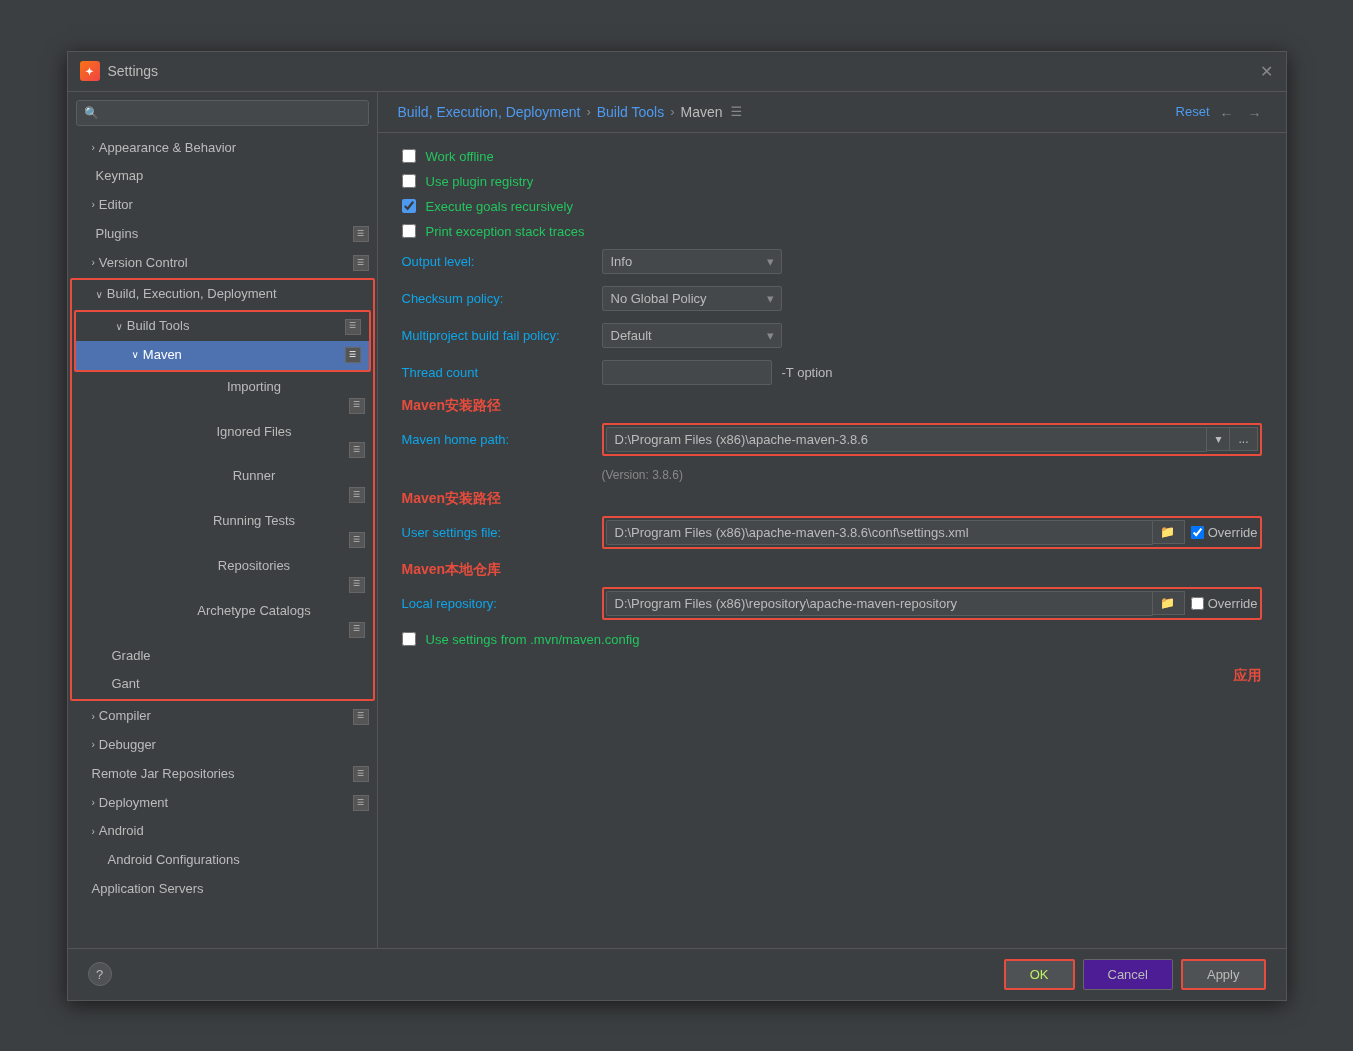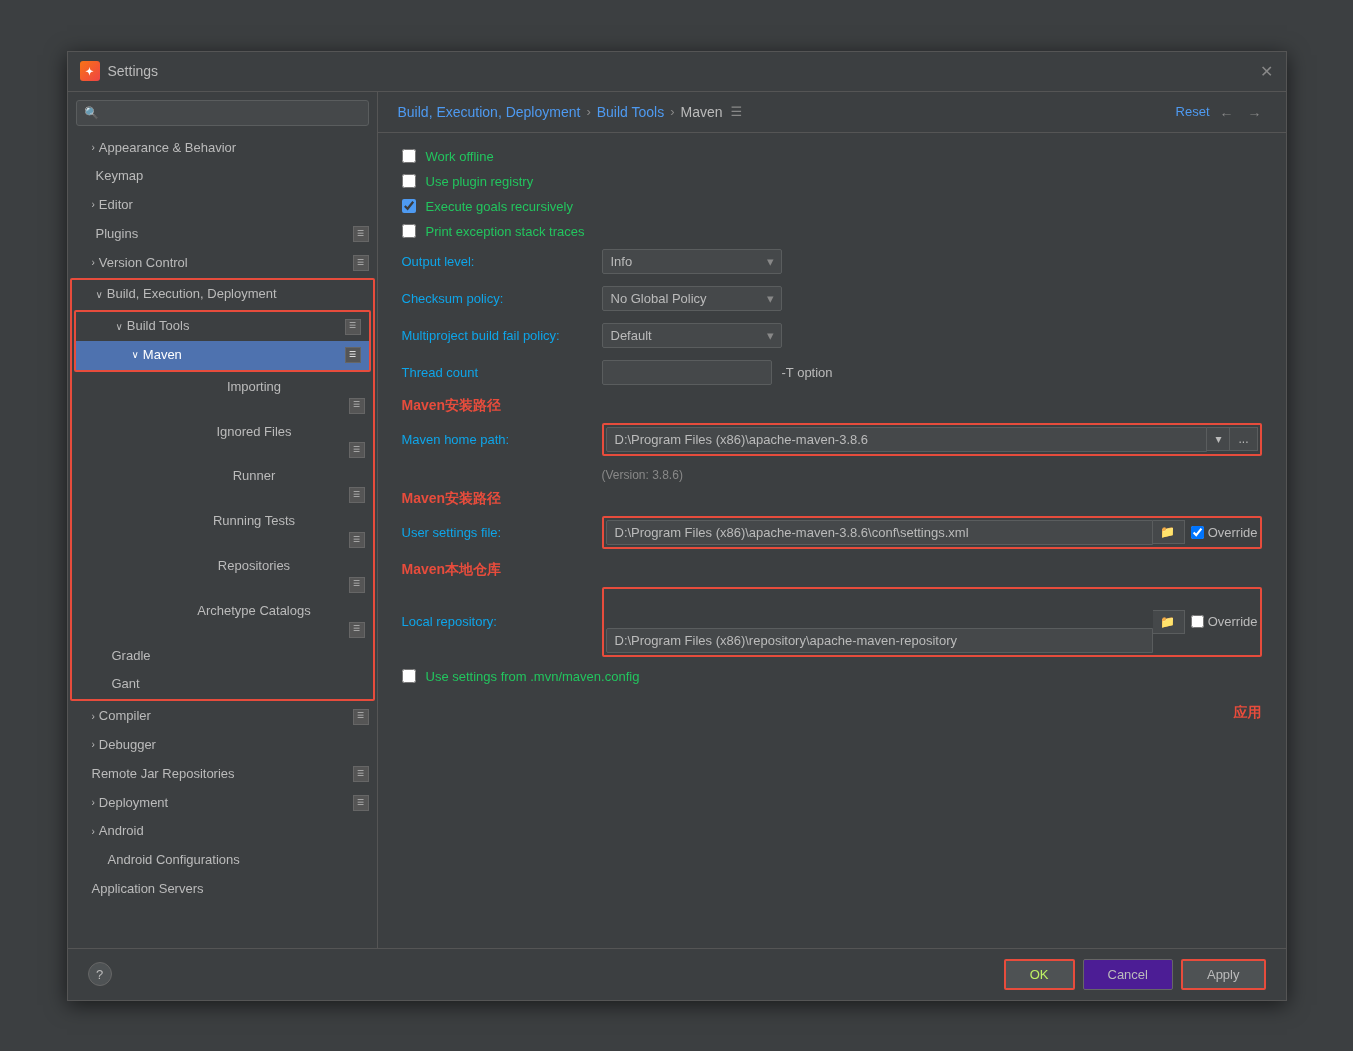--- a/index.html
+++ b/index.html
@@ -547,21 +547,21 @@
               <input type="checkbox" id="cb_override_settings" checked="" style="">
               <label for="cb_override_settings" style="color:#bbbbbb; font-size:13px; margin-left:4px;">Override</label>
             </div>
           </div>
         </div>
 
         <div class="annotation-red">Maven本地仓库</div>
         <div class="form-row">
           <span class="form-label">Local repository:</span>
           <div style="display:flex; align-items:center; border: 2px solid #e74c3c; border-radius: 2px; padding: 2px; flex:1;">
-            <input class="path-input" type="text" value="D:\Program Files (x86)\repository\apache-maven-repository" style="flex: 1 1 0%; margin-top: 37px;">
+            <input class="path-input" type="text" value="D:\Program Files (x86)\repository\apache-maven-repository" style="flex: 1 1 0%;">
             <button class="path-browse-btn">📁</button>
             <div style="display:flex; align-items:center; margin-left:6px;">
               <input type="checkbox" id="cb_override_repo" style="">
               <label for="cb_override_repo" style="color:#bbbbbb; font-size:13px; margin-left:4px;">Override</label>
             </div>
           </div>
         </div>
 
         <div class="checkbox-row" style="margin-top: 10px;">
           <input type="checkbox" id="cb_mvn_config" style="">

